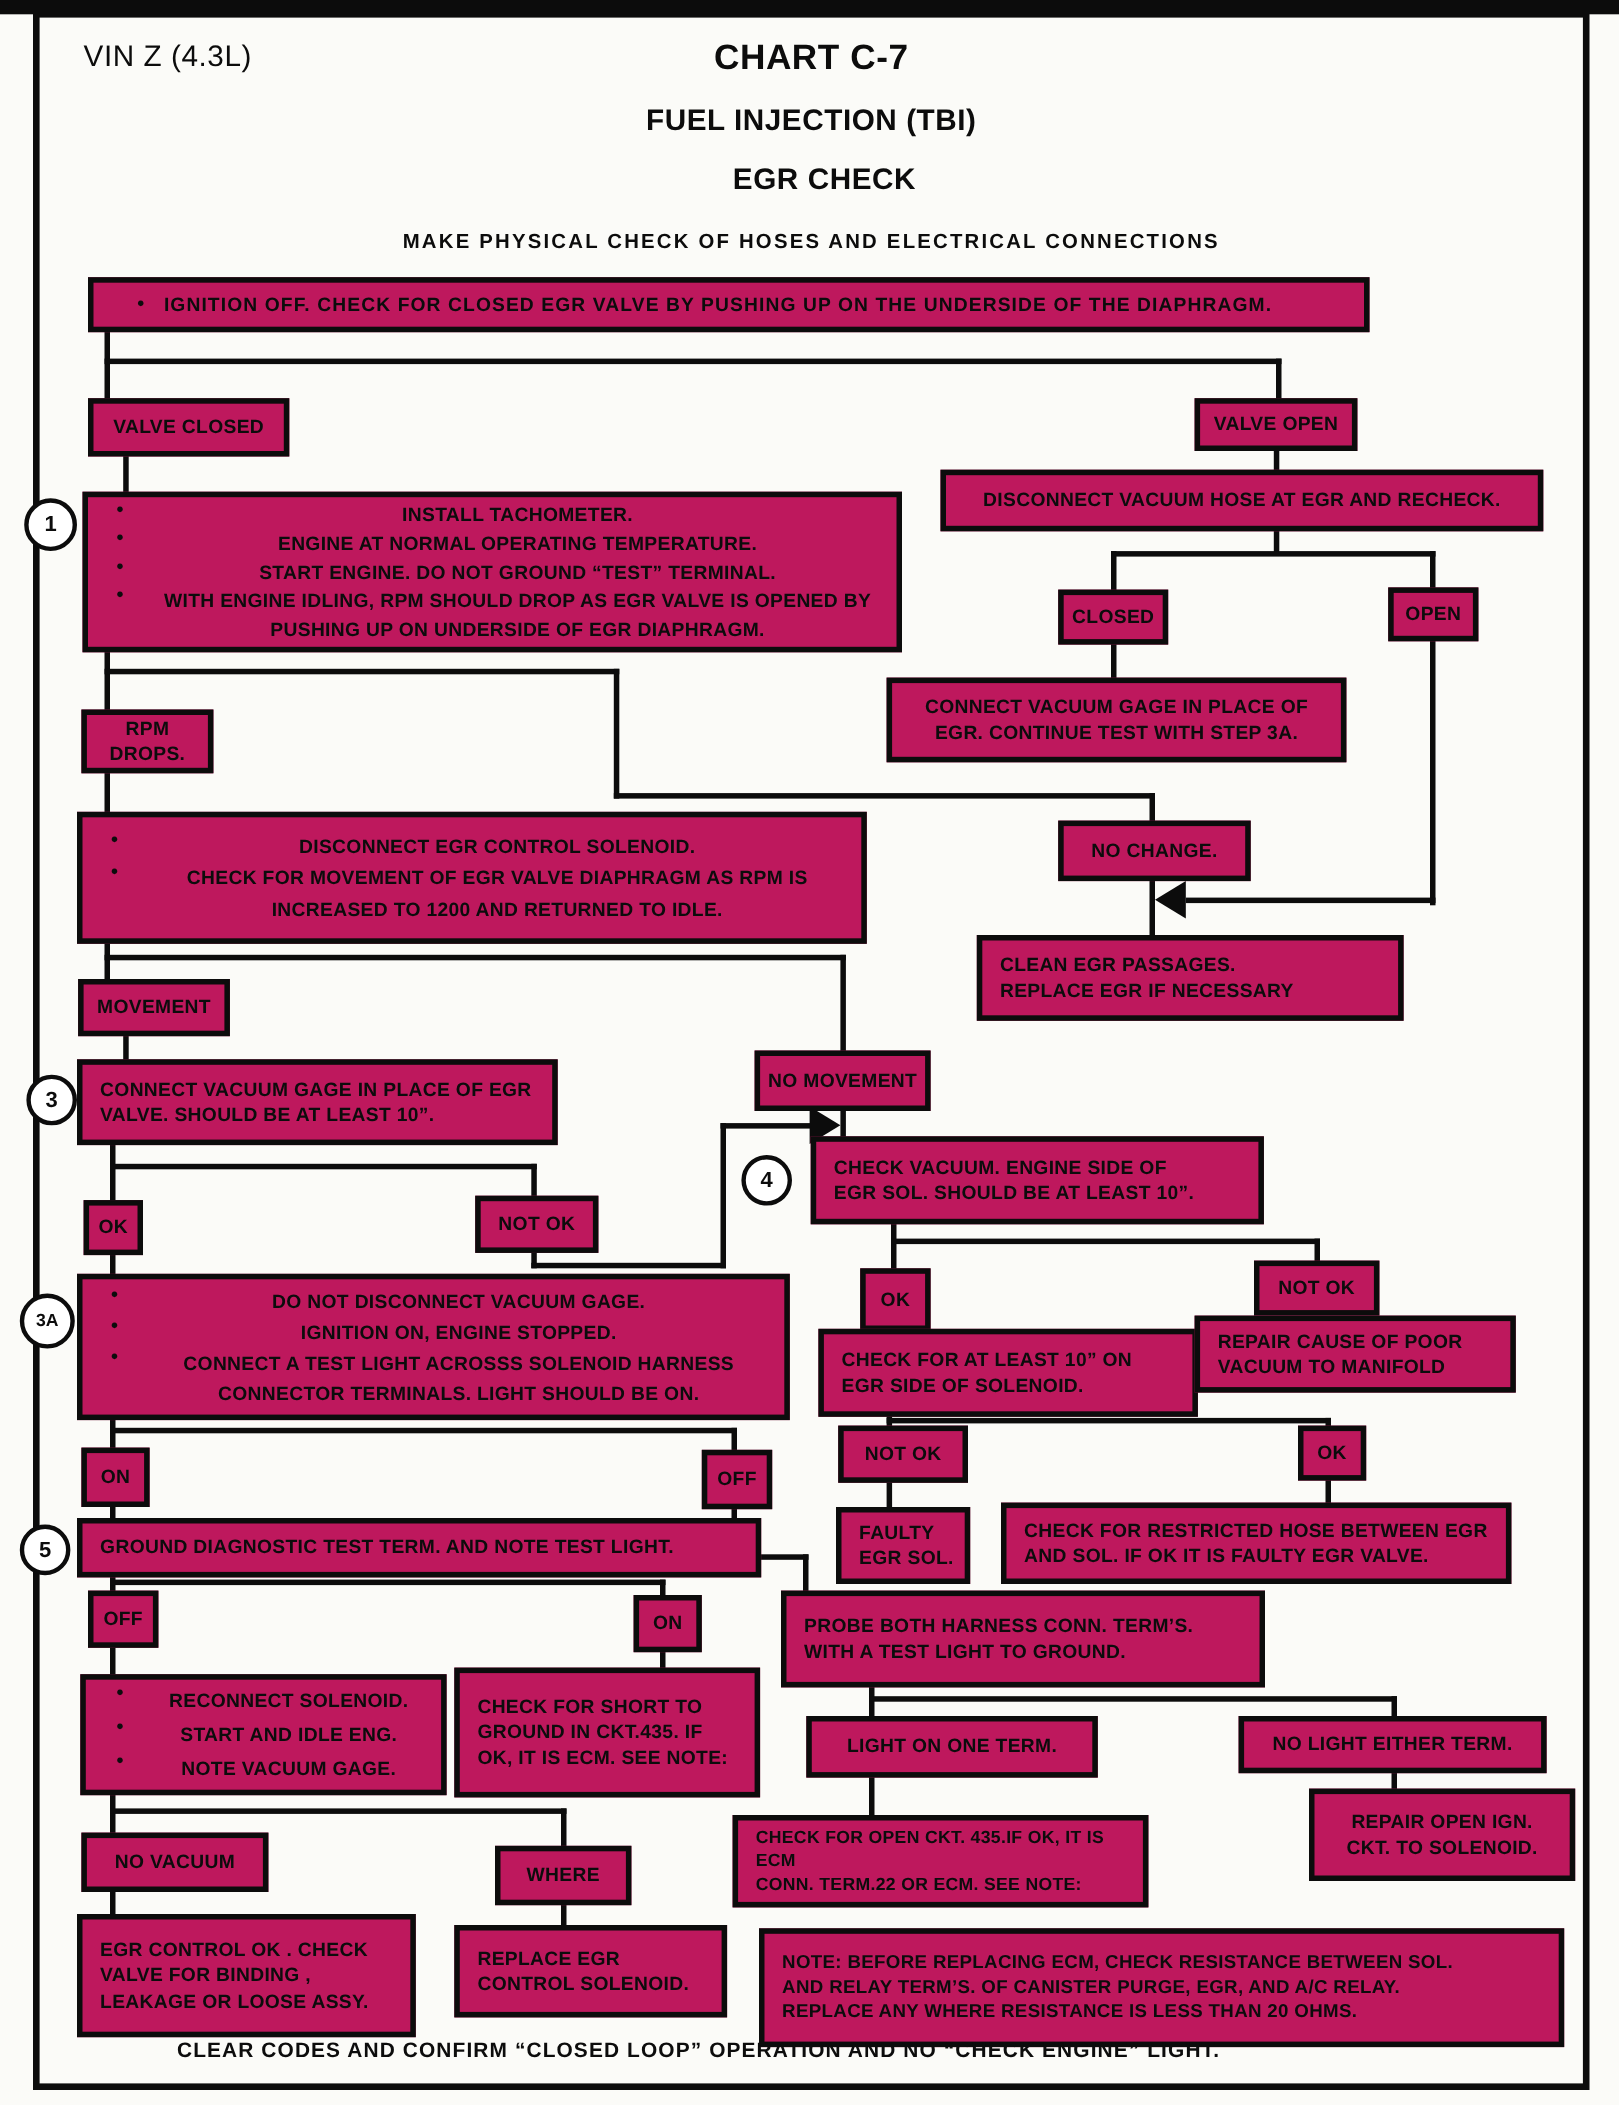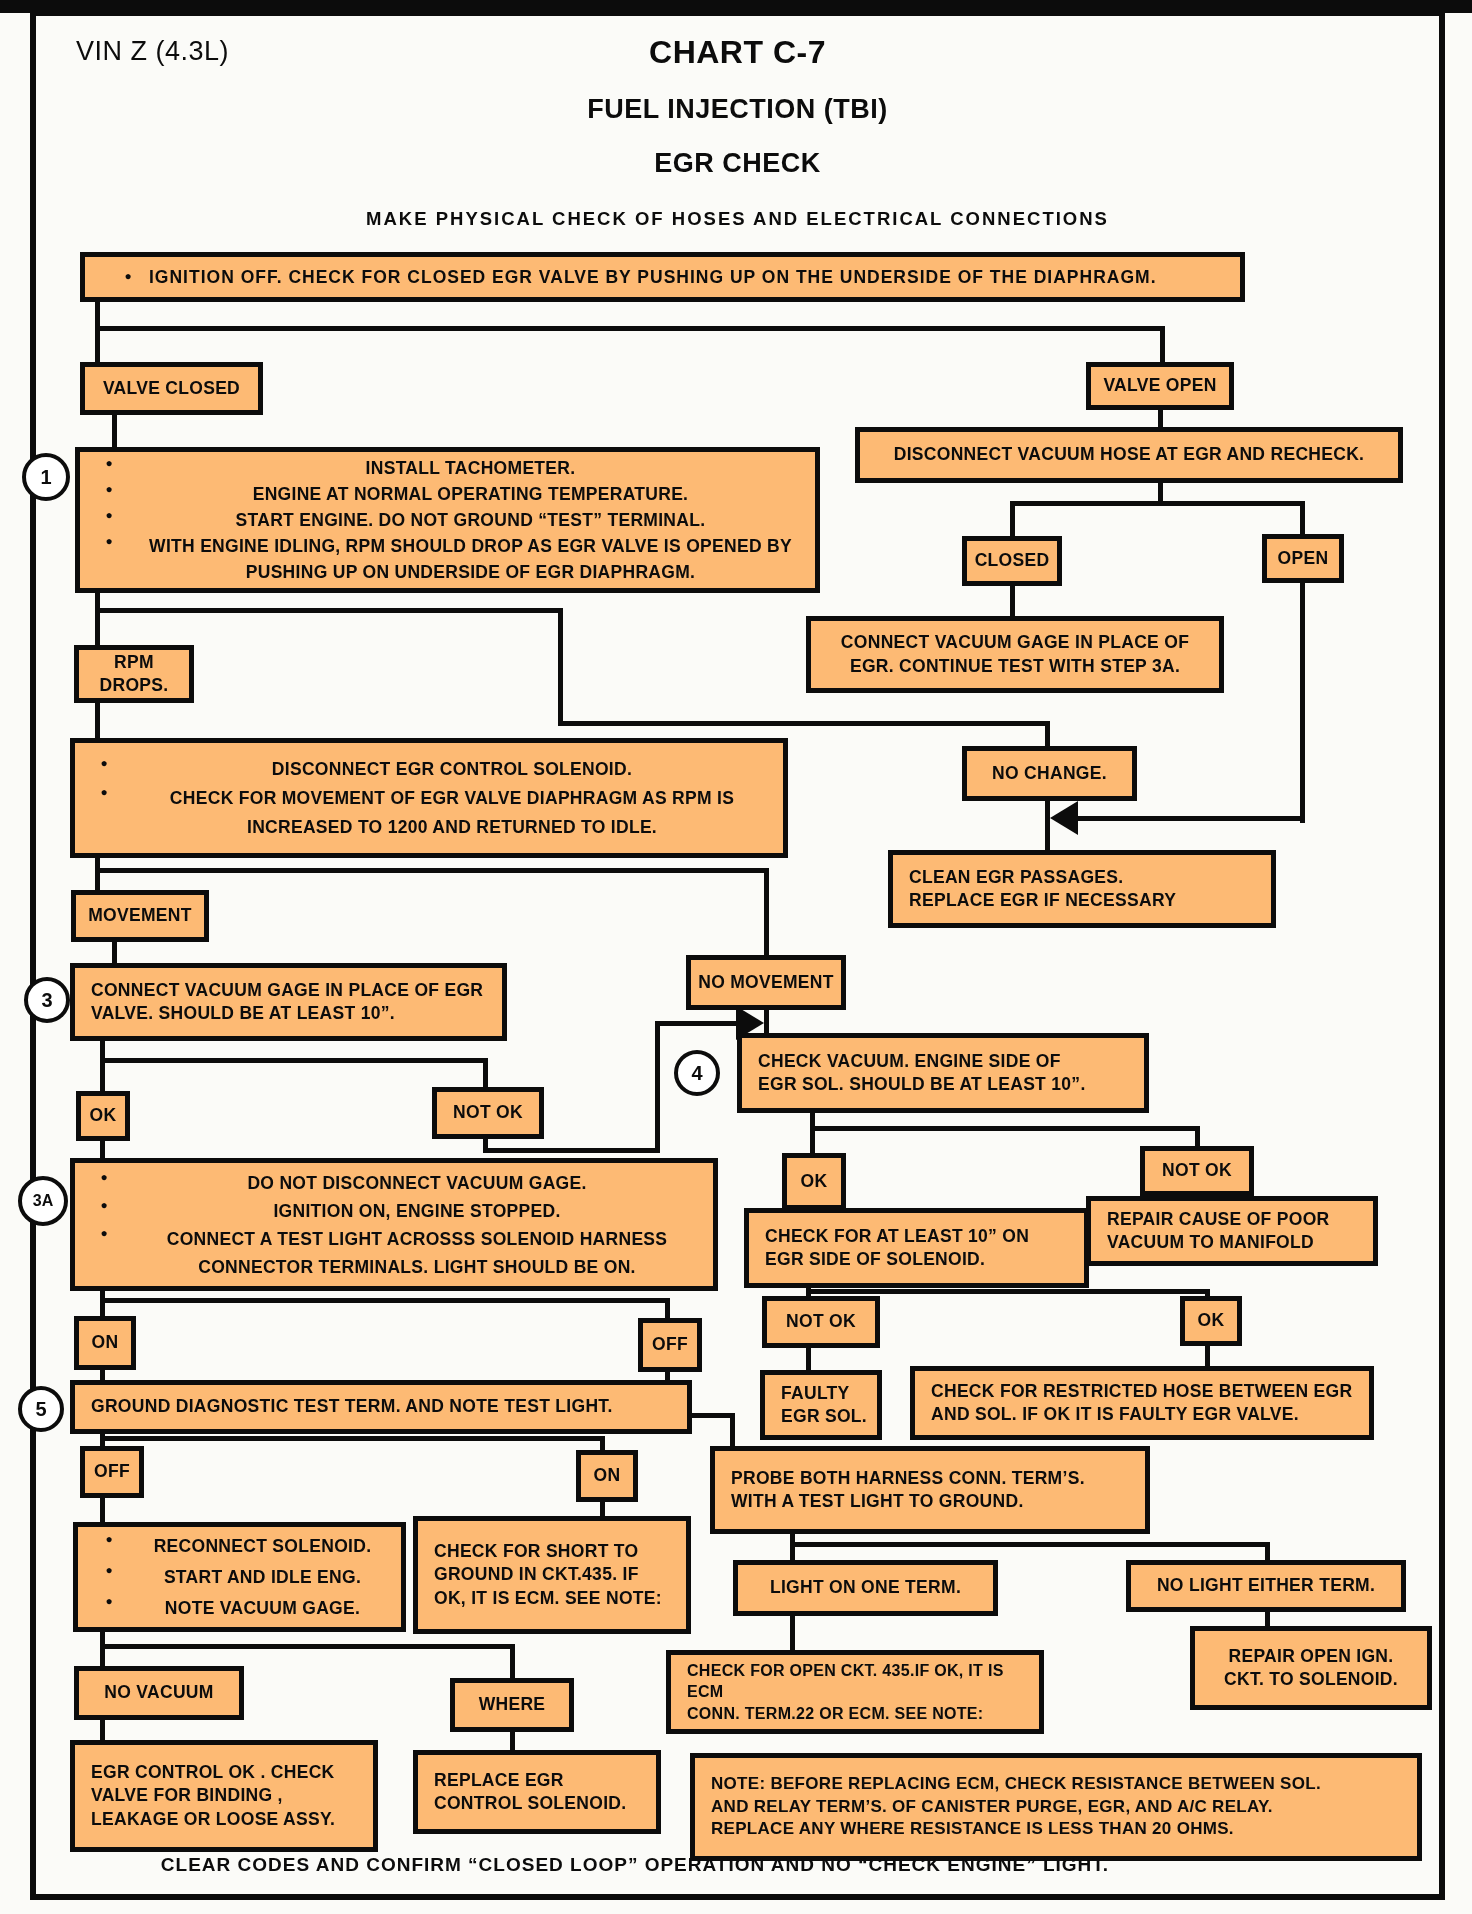--- a/index.html
+++ b/index.html
@@ -2,21 +2,21 @@
 <html><head>
 <meta charset="utf-8">
 <style>
   html,body{margin:0;padding:0;}
   body{width:1472px;height:1914px;background:#fbfbf8;font-family:"Liberation Sans",sans-serif;color:#0c0c0c;}
   #page{position:relative;width:1472px;height:1914px;overflow:hidden;}
   #topbar{position:absolute;left:0;top:0;width:1472px;height:13px;background:#0c0c0c;}
   #frame{position:absolute;left:30px;top:10px;width:1415px;height:1890px;border:6px solid #0c0c0c;box-sizing:border-box;background:transparent;}
   .hdr{position:absolute;font-weight:700;letter-spacing:.5px;}
   .hdr.centered{left:30px;width:1415px;text-align:center;}
-  .box{position:absolute;border:5px solid #0c0c0c;background:#fdba74;box-sizing:border-box;font-weight:700;display:flex;align-items:center;}
+  .box{position:absolute;border:5px solid #0c0c0c;background:#be185d;box-sizing:border-box;font-weight:700;display:flex;align-items:center;}
   .box.center{justify-content:center;text-align:center;}
   .box.left{justify-content:flex-start;text-align:left;padding-left:16px;padding-right:8px;}
   .t{font-size:17.5px;line-height:1.32;letter-spacing:.3px;white-space:pre-line;}
   .t.small{font-size:16px;}
   .bullets{width:100%;display:flex;flex-direction:column;text-align:center;}
   .brow{display:flex;align-items:flex-start;}
   .bdot{flex:none;width:46px;text-align:center;}
   .bdot::before{content:"●";font-size:12px;position:relative;top:-2px;}
   .btxt{flex:1;font-size:17.5px;font-weight:700;letter-spacing:.3px;line-height:26px;}
   .circle{position:absolute;border:4px solid #0c0c0c;border-radius:50%;background:#fff;box-sizing:border-box;display:flex;align-items:center;justify-content:center;font-weight:700;font-size:20px;}
@@ -28,21 +28,21 @@
 </head>
 <body>
 
 <div id="page">
   <div id="topbar"></div>
   <div id="frame"></div>
 
   <div class="hdr" style="left:76px;top:36px;font-size:27px;font-weight:400;">VIN Z (4.3L)</div>
   <div class="hdr centered" style="top:34px;font-size:32px;">CHART C-7</div>
   <div class="hdr centered" style="top:94px;font-size:27px;">FUEL INJECTION (TBI)</div>
-  <div class="hdr centered" style="top:148px;font-size:27px;">EGR CHECK</div>
+  <div class="hdr centered" style="top:148px;font-size:27px;padding-left:12px;">EGR CHECK</div>
   <div class="hdr centered" style="top:208px;font-size:18.5px;letter-spacing:2px;">MAKE PHYSICAL CHECK OF HOSES AND ELECTRICAL CONNECTIONS</div>
 
   <div class="line" style="left:95px;top:300px;width:5px;height:64px"></div>
   <div class="line" style="left:95px;top:326px;width:1070px;height:5px"></div>
   <div class="line" style="left:1160px;top:326px;width:5px;height:38px"></div>
   <div class="line" style="left:112px;top:413px;width:5px;height:36px"></div>
   <div class="line" style="left:1158px;top:408px;width:5px;height:21px"></div>
   <div class="line" style="left:1158px;top:481px;width:5px;height:24px"></div>
   <div class="line" style="left:1010px;top:501px;width:295px;height:5px"></div>
   <div class="line" style="left:1010px;top:501px;width:5px;height:37px"></div>

